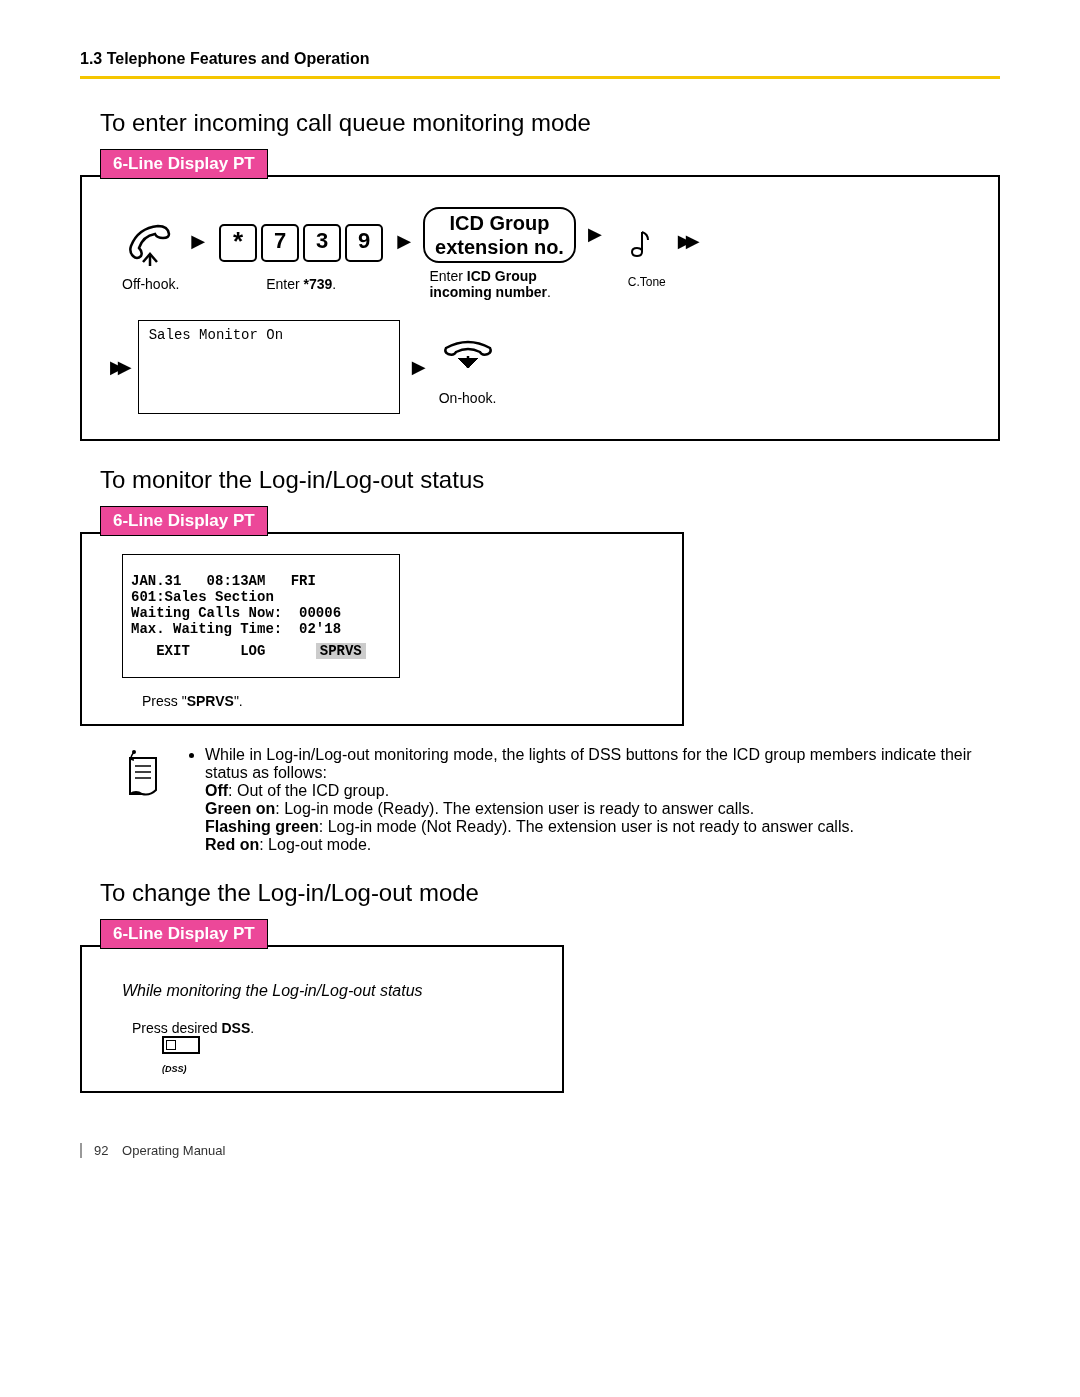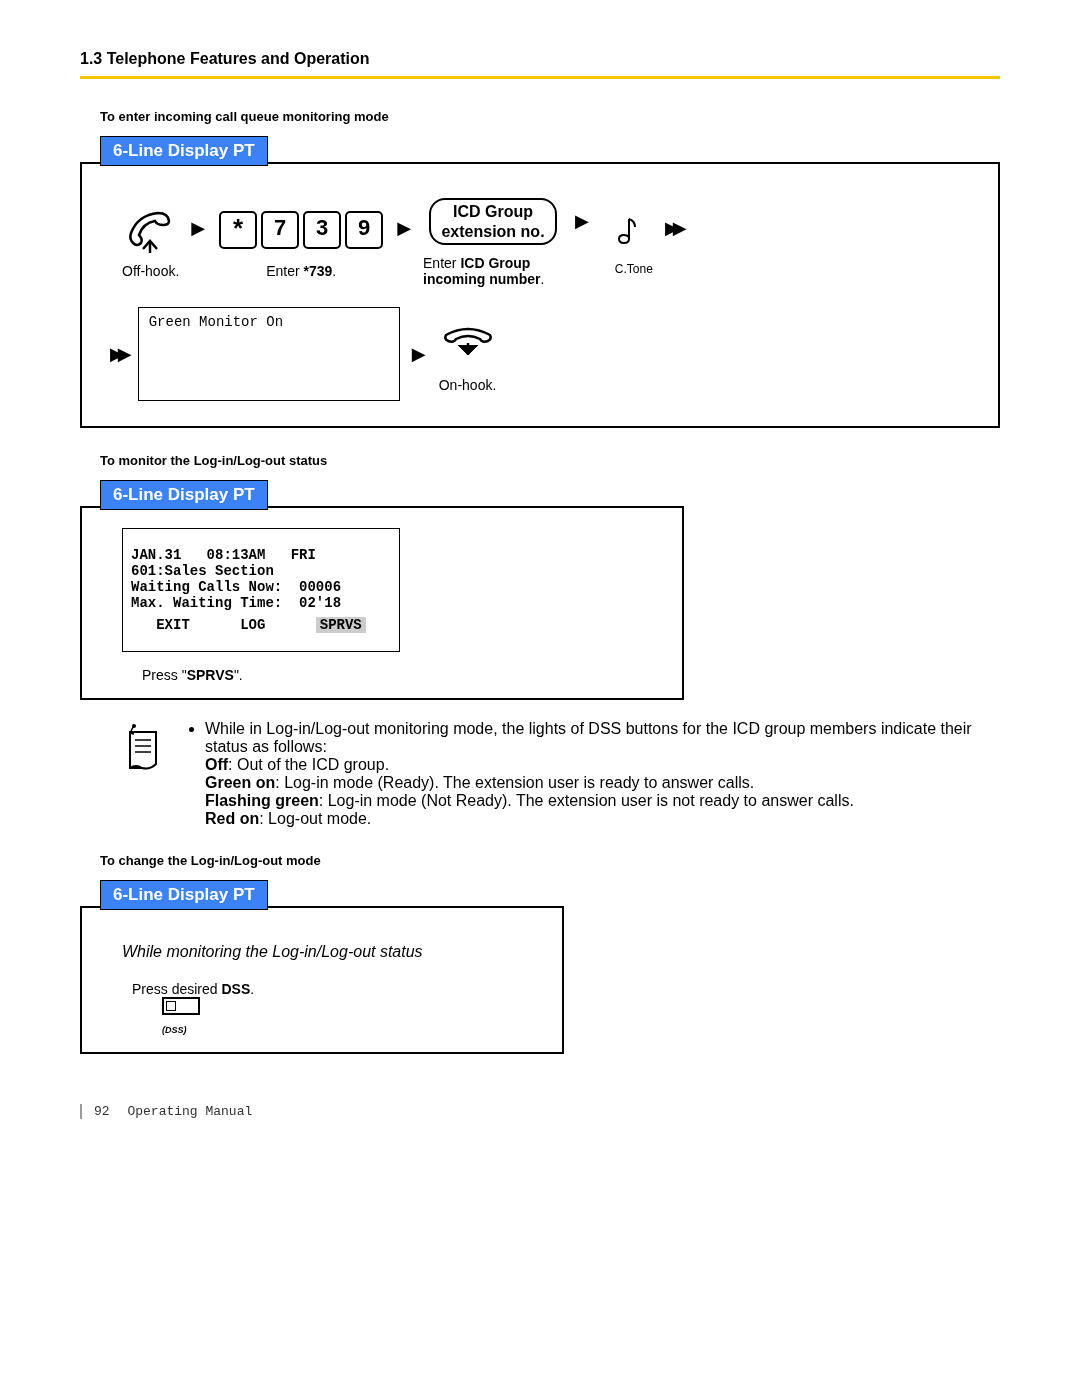--- a/index.html
+++ b/index.html
@@ -17,27 +17,27 @@
     font-size: 16px;
     font-weight: bold;
     margin-bottom: 8px;
   }
   .header-rule {
     border: none;
     border-top: 3px solid #f5c600;
     margin: 0 0 30px 0;
   }
   .section-title {
-    font-size: 13px;
-    font-weight: bold;
+    font-size: 24px;
+    font-weight: normal;
     margin: 25px 0 10px 20px;
   }
   .tab-label {
     display: inline-block;
-    background: #3b82f6;
+    background: #ec4899;
     color: #fff;
     font-weight: bold;
     padding: 4px 12px;
     font-size: 17px;
     border: 1px solid #000;
   }
   .proc-box {
     border: 2px solid #000;
     padding: 15px 20px 15px 20px;
     margin-bottom: 20px;
@@ -87,21 +87,21 @@
     font-size:22px;
     font-weight:bold;
     margin: 0 2px;
     font-family: Arial, sans-serif;
   }
   .icd-box {
     border:2px solid #000;
     border-radius:16px;
     padding:2px 10px;
     text-align:center;
-    font-size:16px;
+    font-size:20px;
     font-weight:bold;
     line-height:1.2;
   }
   .ctone-label { font-size:12px; text-align:center; margin-top:2px;margin-left:14px;}
   .lcd-box {
     border:1px solid #000;
     width: 240px;
     height: 80px;
     padding: 6px 10px;
     font-family: "Courier New", monospace;
@@ -166,21 +166,20 @@
   .dss-label{
     font-size:9px; font-style:italic; font-weight:bold;
   }
   .footer {
     border-left: 2px solid #999;
     padding-left: 12px;
     font-size: 13px;
     margin-top: 50px;
     margin-left: 0;
     color:#333;
-    font-family:Liberation Mono, monospace;
   }
   .footer .pg { margin-right: 10px;}
   svg { display:block; }
 </style>
 </head>
 <body>
 
 <div class="page">
   <div class="header-text">1.3 Telephone Features and Operation</div>
   <hr class="header-rule">
@@ -239,21 +238,21 @@
           <div class="ctone-label">C.Tone</div>
         </div>
 
         <div class="arrow dblarrow">▶▶</div>
       </div>
 
       <div class="row" style="margin-left:0; gap:4px; margin-top:20px;">
         <div class="arrow dblarrow" style="margin-bottom:0;">▶▶</div>
         <div class="step">
           <div class="lcd-box">
-            <span>Green Monitor On</span>
+            <span>Sales Monitor On</span>
           </div>
         </div>
         <div class="arrow" style="margin-bottom:0;">▶</div>
         <div class="step">
           <div class="step-icon">
             <svg width="60" height="45" viewBox="0 0 60 45">
               <path d="M8 14 Q30 2 52 14 Q54 18 50 20 Q44 22 42 18 Q30 12 18 18 Q16 22 10 20 Q6 18 8 14 Z" fill="none" stroke="#000" stroke-width="2.5"></path>
               <path d="M20 24 L30 34 L40 24" fill="#000" stroke="#000" stroke-width="1"></path>
               <path d="M30 22 L30 34" stroke="#000" stroke-width="2.5"></path>
             </svg>

